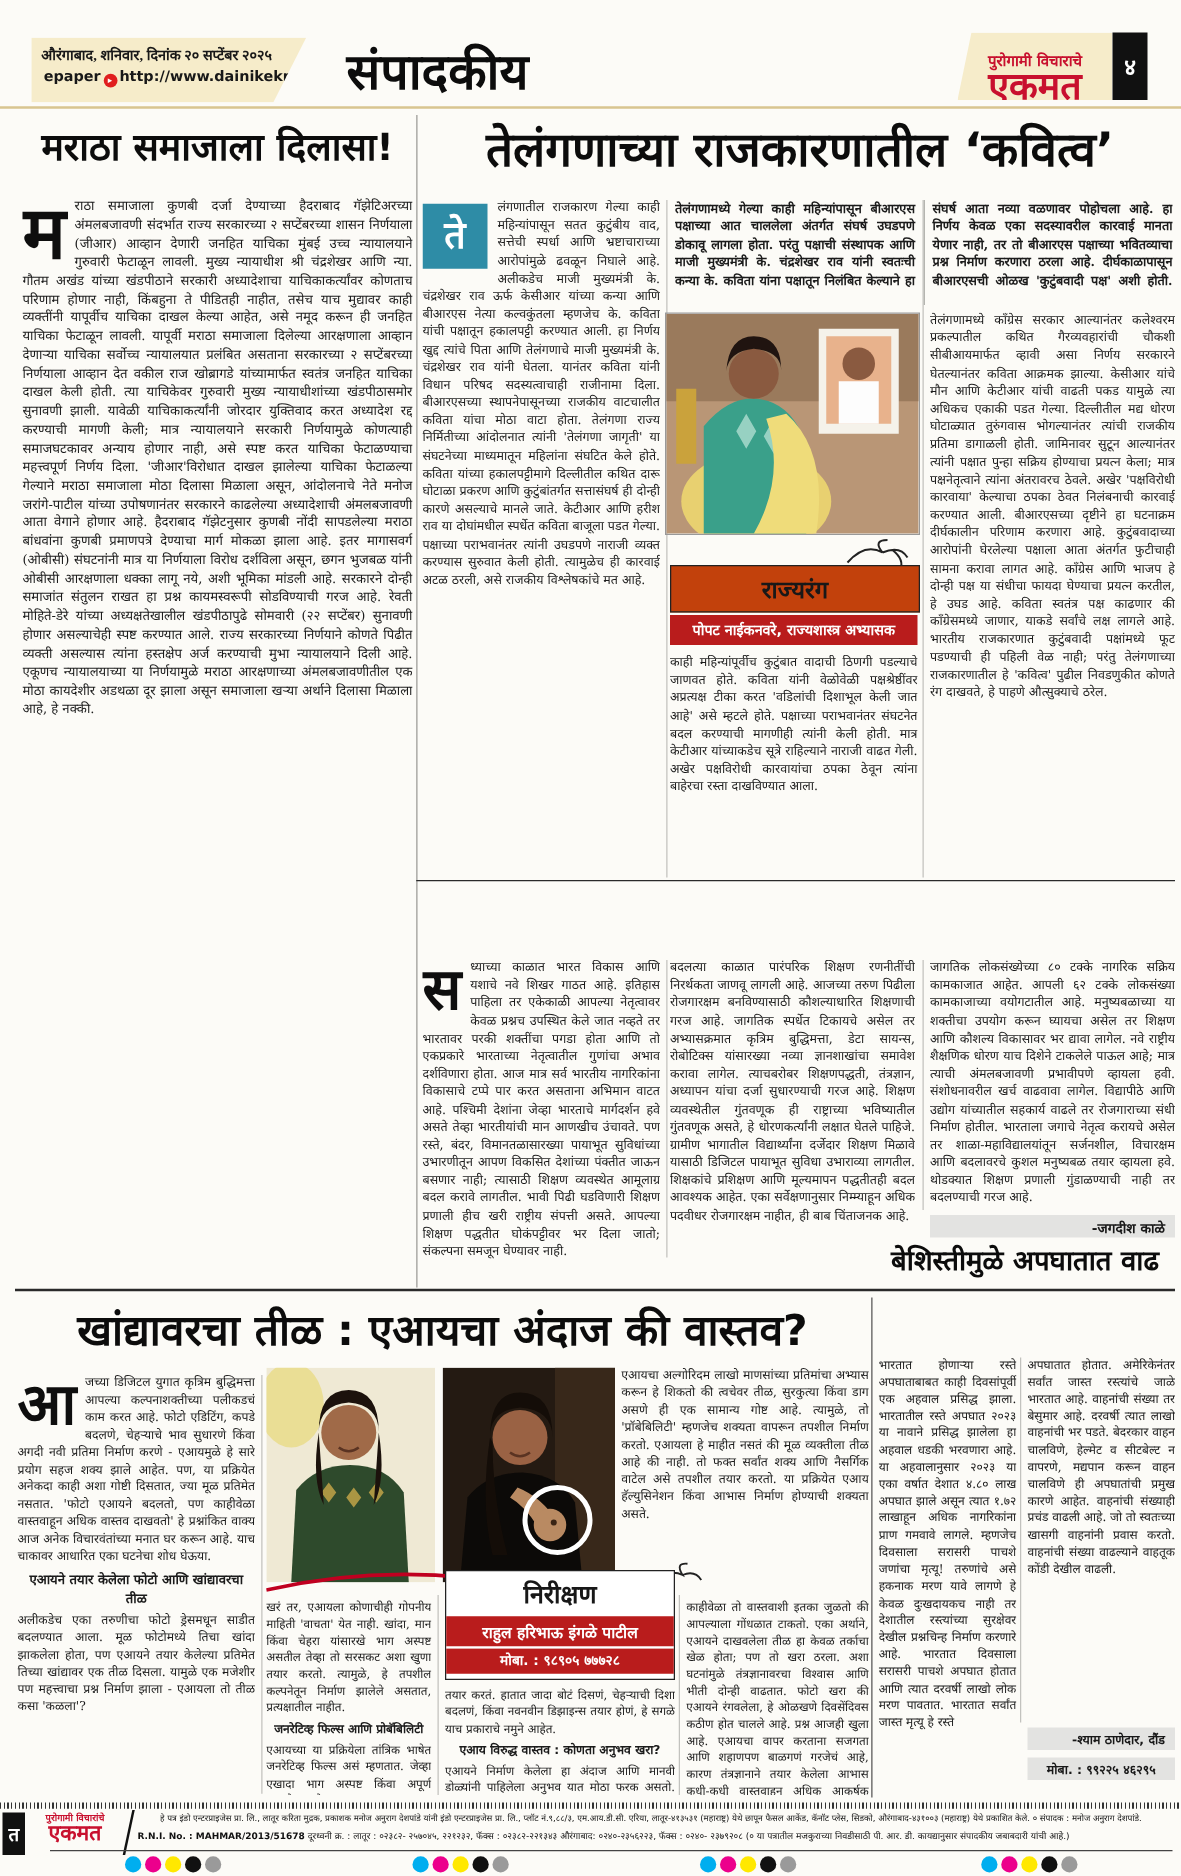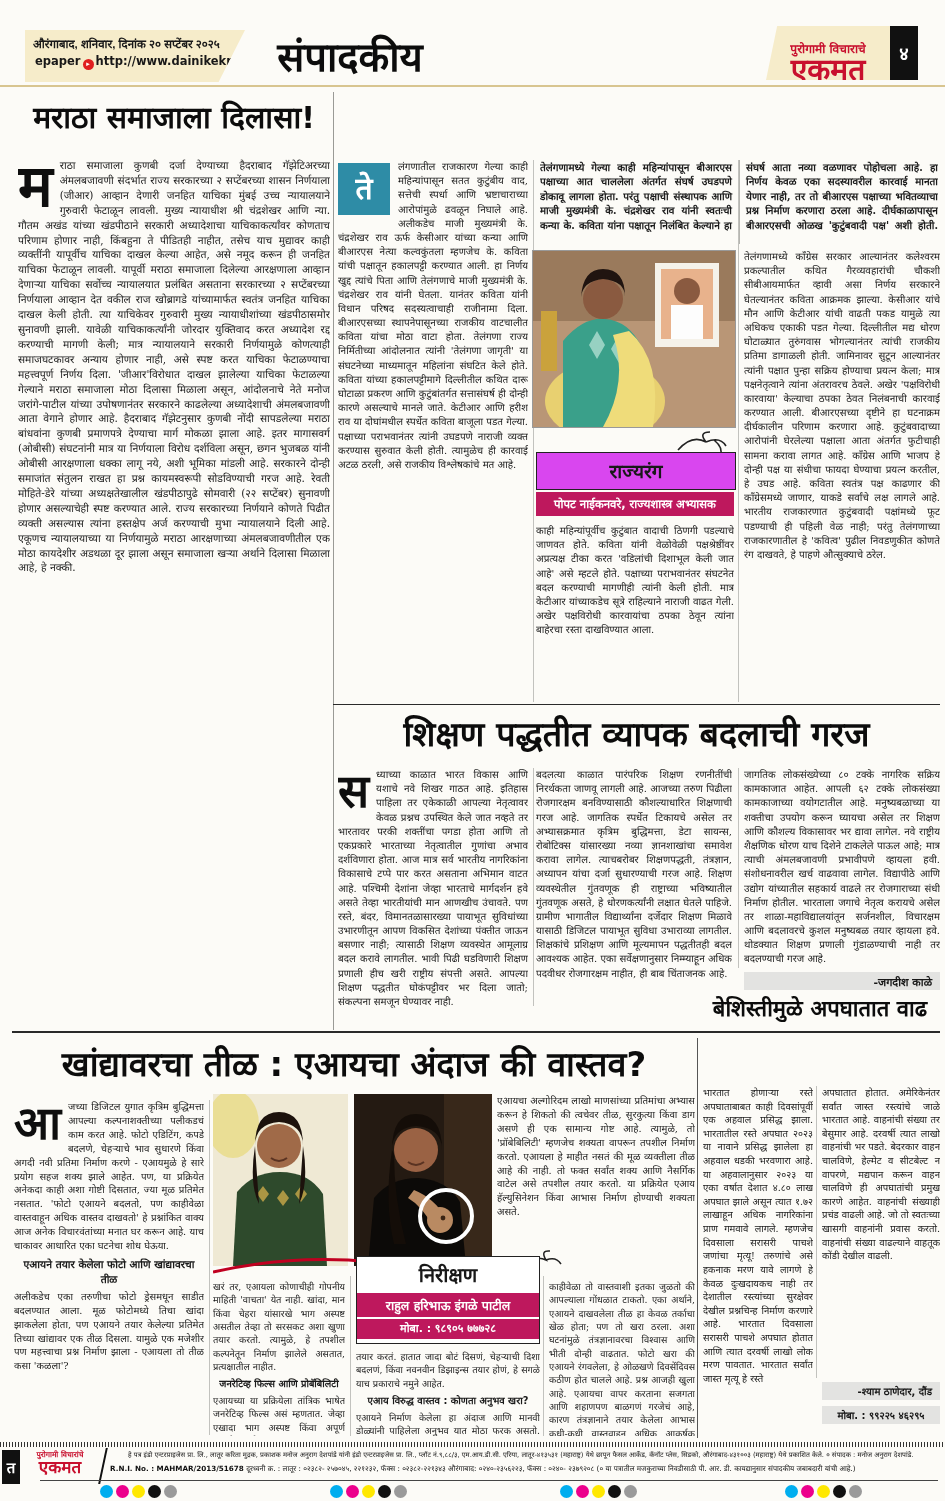--- a/index.html
+++ b/index.html
@@ -13,43 +13,43 @@
   .dc{float:left;font-family:"DejaVu Sans",sans-serif;font-weight:700;font-size:58px;line-height:.82;margin:5px 7px 0 0;color:#0e0e0e;}
   .dc-sm{font-size:46px;}
   .dc-box{float:left;width:52px;height:52px;margin:3px 8px 2px 0;background:#2e8ca6;color:#fff;
           display:flex;align-items:center;justify-content:center;font-family:"DejaVu Sans",sans-serif;
           font-weight:700;font-size:30px;}
   .vline{background:#9a9a96;width:1px;}
   .hline{background:#2a2a2a;height:1px;}
   .ribbon{background:#f6ecca;}
   .sigbar{background:#e3e3e1;font-family:"DejaVu Sans",sans-serif;font-weight:700;font-size:11px;
           text-align:right;padding:2px 8px;box-sizing:border-box;overflow:hidden;white-space:nowrap;}
-  .graybar{background:#be185d;color:#fff;font-family:"DejaVu Sans",sans-serif;font-weight:700;
+  .graybar{background:#b91c1c;color:#fff;font-family:"DejaVu Sans",sans-serif;font-weight:700;
            text-align:center;box-sizing:border-box;overflow:hidden;white-space:nowrap;}
   .labelbox{border:1.5px solid #222;display:flex;align-items:center;justify-content:center;
-            font-family:"DejaVu Sans",sans-serif;font-weight:800;background:#d946ef;}
+            font-family:"DejaVu Sans",sans-serif;font-weight:800;background:#c2410c;}
   .intro{font-weight:700;column-count:2;column-gap:14px;column-rule:1px solid #b5b5b0;}
   .epaper-icon{display:inline-flex;width:11px;height:11px;border-radius:50%;background:#e01f1f;color:#fff;
                font-size:7px;line-height:11px;align-items:center;justify-content:center;vertical-align:-1px;margin:0 2px;}
   .masthead-tagline{color:#c8102e;font-family:"DejaVu Sans",sans-serif;font-weight:700;font-size:12px;line-height:1.1;}
   .masthead-name{color:#c8102e;font-family:"DejaVu Sans",sans-serif;font-weight:900;font-size:30px;line-height:.95;}
   .hatch{background:repeating-linear-gradient(90deg,#333 0 1px,transparent 1px 3px);}
   .regdot{display:inline-block;width:13px;height:13px;border-radius:50%;margin-right:3px;}
   .dotgroup{display:flex;}
   .imprint{font-family:"DejaVu Sans",sans-serif;font-size:6.8px;line-height:1.5;color:#111;overflow:hidden;}
   .footer-logo-sq{background:#111;color:#fff;display:flex;align-items:center;justify-content:center;
                   font-family:"DejaVu Sans",sans-serif;font-weight:900;font-size:15px;}
 </style>
 </head>
 <body>
 
 <div class="page">
 
   <div class="abs ribbon" style="left:25px;top:30px;width:220px;height:52px;clip-path:polygon(0 0,100% 0,88% 100%,0 100%);">
-    <div style="font-family:Liberation Sans, sans-serif;font-weight:700;font-size:11.5px;padding:6px 6px 1px 8px;white-space:nowrap;">औरंगाबाद, शनिवार, दिनांक २० सप्टेंबर २०२५</div>
+    <div style="font-family:Liberation Serif, serif;font-weight:700;font-size:11.5px;padding:6px 6px 1px 8px;white-space:nowrap;">औरंगाबाद, शनिवार, दिनांक २० सप्टेंबर २०२५</div>
     <div style="font-family:'DejaVu Sans',sans-serif;font-weight:700;font-size:11.5px;padding:2px 6px 0 10px;white-space:nowrap;"><span>epaper</span><span class="epaper-icon">▸</span><span>http://www.dainikekmat.com</span></div>
   </div>
   <div class="abs headline" style="left:250px;top:28px;width:200px;font-size:40px;text-align:center;">संपादकीय</div>
   <div class="abs ribbon" style="left:766px;top:26px;width:124px;height:54px;clip-path:polygon(9% 0,100% 0,100% 100%,0 100%);text-align:center;padding-top:17px;box-sizing:border-box;">
     <div class="masthead-tagline">पुरोगामी विचाराचे</div>
     <div class="masthead-name">एकमत</div>
   </div>
   <div class="abs" style="left:890px;top:26px;width:28px;height:54px;background:#111;color:#fff;display:flex;align-items:center;justify-content:center;font-family:'DejaVu Sans',sans-serif;font-size:18px;font-weight:700;">४</div>
   <div class="abs" style="left:0;top:85px;width:945px;height:2px;background:#d8c590;"></div>
 
@@ -64,20 +64,21 @@
   <div class="abs vline" style="left:816px;top:1086px;height:292px;background:#c2c2be;"></div>
   <div class="abs vline" style="left:209px;top:1100px;height:335px;background:#c2c2be;"></div>
   <div class="abs vline" style="left:350px;top:1276px;height:160px;background:#c2c2be;"></div>
   <div class="abs vline" style="left:543px;top:1276px;height:160px;background:#c2c2be;"></div>
 
   <div class="abs headline" style="left:16px;top:96px;width:316px;font-size:30px;text-align:center;">मराठा समाजाला दिलासा!</div>
   <div class="abs col" style="left:18px;top:158px;width:312px;height:868px;font-size:10.5px;">
     <span class="dc">म</span><span>राठा समाजाला कुणबी दर्जा देण्याच्या हैदराबाद गॅझेटिअरच्या अंमलबजावणी संदर्भात राज्य सरकारच्या २ सप्टेंबरच्या शासन निर्णयाला (जीआर) आव्हान देणारी जनहित याचिका मुंबई उच्च न्यायालयाने गुरुवारी फेटाळून लावली. मुख्य न्यायाधीश श्री चंद्रशेखर आणि न्या. गौतम अखंड यांच्या खंडपीठाने सरकारी अध्यादेशाचा याचिकाकर्त्यांवर कोणताच परिणाम होणार नाही, किंबहुना ते पीडितही नाहीत, तसेच याच मुद्यावर काही व्यक्तींनी यापूर्वीच याचिका दाखल केल्या आहेत, असे नमूद करून ही जनहित याचिका फेटाळून लावली. यापूर्वी मराठा समाजाला दिलेल्या आरक्षणाला आव्हान देणाऱ्या याचिका सर्वोच्च न्यायालयात प्रलंबित असताना सरकारच्या २ सप्टेंबरच्या निर्णयाला आव्हान देत वकील राज खोब्रागडे यांच्यामार्फत स्वतंत्र जनहित याचिका दाखल केली होती. त्या याचिकेवर गुरुवारी मुख्य न्यायाधीशांच्या खंडपीठासमोर सुनावणी झाली. यावेळी याचिकाकर्त्यांनी जोरदार युक्तिवाद करत अध्यादेश रद्द करण्याची मागणी केली; मात्र न्यायालयाने सरकारी निर्णयामुळे कोणत्याही समाजघटकावर अन्याय होणार नाही, असे स्पष्ट करत याचिका फेटाळण्याचा महत्त्वपूर्ण निर्णय दिला. 'जीआर'विरोधात दाखल झालेल्या याचिका फेटाळल्या गेल्याने मराठा समाजाला मोठा दिलासा मिळाला असून, आंदोलनाचे नेते मनोज जरांगे-पाटील यांच्या उपोषणानंतर सरकारने काढलेल्या अध्यादेशाची अंमलबजावणी आता वेगाने होणार आहे. हैदराबाद गॅझेटनुसार कुणबी नोंदी सापडलेल्या मराठा बांधवांना कुणबी प्रमाणपत्रे देण्याचा मार्ग मोकळा झाला आहे. इतर मागासवर्ग (ओबीसी) संघटनांनी मात्र या निर्णयाला विरोध दर्शविला असून, छगन भुजबळ यांनी ओबीसी आरक्षणाला धक्का लागू नये, अशी भूमिका मांडली आहे. सरकारने दोन्ही समाजांत संतुलन राखत हा प्रश्न कायमस्वरूपी सोडविण्याची गरज आहे. रेवती मोहिते-डेरे यांच्या अध्यक्षतेखालील खंडपीठापुढे सोमवारी (२२ सप्टेंबर) सुनावणी होणार असल्याचेही स्पष्ट करण्यात आले. राज्य सरकारच्या निर्णयाने कोणते पिढीत व्यक्ती असल्यास त्यांना हस्तक्षेप अर्ज करण्याची मुभा न्यायालयाने दिली आहे. एकूणच न्यायालयाच्या या निर्णयामुळे मराठा आरक्षणाच्या अंमलबजावणीतील एक मोठा कायदेशीर अडथळा दूर झाला असून समाजाला खऱ्या अर्थाने दिलासा मिळाला आहे, हे नक्की.</span>
   </div>
 
+  <div class="abs headline" style="left:340px;top:92px;width:600px;font-size:38px;text-align:center;">तेलंगणाच्या राजकारणातील ‘कवित्व’</div>
   <div class="abs col" style="left:338px;top:160px;width:190px;height:540px;">
     <span class="dc-box">ते</span><span>लंगणातील राजकारण गेल्या काही महिन्यांपासून सतत कुटुंबीय वाद, सत्तेची स्पर्धा आणि भ्रष्टाचाराच्या आरोपांमुळे ढवळून निघाले आहे. अलीकडेच माजी मुख्यमंत्री के. चंद्रशेखर राव ऊर्फ केसीआर यांच्या कन्या आणि बीआरएस नेत्या कल्वकुंतला म्हणजेच के. कविता यांची पक्षातून हकालपट्टी करण्यात आली. हा निर्णय खुद्द त्यांचे पिता आणि तेलंगणाचे माजी मुख्यमंत्री के. चंद्रशेखर राव यांनी घेतला. यानंतर कविता यांनी विधान परिषद सदस्यत्वाचाही राजीनामा दिला. बीआरएसच्या स्थापनेपासूनच्या राजकीय वाटचालीत कविता यांचा मोठा वाटा होता. तेलंगणा राज्य निर्मितीच्या आंदोलनात त्यांनी 'तेलंगणा जागृती' या संघटनेच्या माध्यमातून महिलांना संघटित केले होते. कविता यांच्या हकालपट्टीमागे दिल्लीतील कथित दारू घोटाळा प्रकरण आणि कुटुंबांतर्गत सत्तासंघर्ष ही दोन्ही कारणे असल्याचे मानले जाते. केटीआर आणि हरीश राव या दोघांमधील स्पर्धेत कविता बाजूला पडत गेल्या. पक्षाच्या पराभवानंतर त्यांनी उघडपणे नाराजी व्यक्त करण्यास सुरुवात केली होती. त्यामुळेच ही कारवाई अटळ ठरली, असे राजकीय विश्लेषकांचे मत आहे.</span>
   </div>
   <div class="abs col intro" style="left:540px;top:160px;width:398px;height:84px;font-size:10.2px;">तेलंगणामध्ये गेल्या काही महिन्यांपासून बीआरएस पक्षाच्या आत चाललेला अंतर्गत संघर्ष उघडपणे डोकावू लागला होता. परंतु पक्षाची संस्थापक आणि माजी मुख्यमंत्री के. चंद्रशेखर राव यांनी स्वतःची कन्या के. कविता यांना पक्षातून निलंबित केल्याने हा संघर्ष आता नव्या वळणावर पोहोचला आहे. हा निर्णय केवळ एका सदस्यावरील कारवाई मानता येणार नाही, तर तो बीआरएस पक्षाच्या भवितव्याचा प्रश्न निर्माण करणारा ठरला आहे. दीर्घकाळापासून बीआरएसची ओळख 'कुटुंबवादी पक्ष' अशी होती. मात्र कुटुंबातील एकजूट ढासळल्याने पक्षाचे राजकीय गणित बिघडले आहे.</div>
 
   <div class="abs" style="left:532px;top:250px;width:202px;height:176px;border:1px solid #999;overflow:hidden;">
     <svg width="202" height="176" xmlns="http://www.w3.org/2000/svg">
       <rect width="202" height="176" fill="#b99676"></rect>
       <rect width="202" height="70" fill="#9a7a5c"></rect>
       <rect x="122" y="12" width="64" height="84" fill="#f5f2ea"></rect>
@@ -98,21 +99,20 @@
     <svg width="56" height="30" xmlns="http://www.w3.org/2000/svg">
         <path d="M2 22 Q16 6 30 14 Q22 4 34 4 M30 14 Q44 8 50 18 M38 12 Q48 20 44 28" stroke="#222" stroke-width="1.6" fill="none"></path>
       </svg>
   </div>
   <div class="abs labelbox" style="left:536px;top:452px;width:198px;height:36px;font-size:19px;">राज्यरंग</div>
   <div class="abs graybar" style="left:536px;top:492px;width:198px;height:24px;font-size:11.5px;line-height:24px;">पोपट नाईकनवरे, राज्यशास्त्र अभ्यासक</div>
 
   <div class="abs col" style="left:536px;top:524px;width:198px;height:176px;">काही महिन्यांपूर्वीच कुटुंबात वादाची ठिणगी पडल्याचे जाणवत होते. कविता यांनी वेळोवेळी पक्षश्रेष्ठींवर अप्रत्यक्ष टीका करत 'वडिलांची दिशाभूल केली जात आहे' असे म्हटले होते. पक्षाच्या पराभवानंतर संघटनेत बदल करण्याची मागणीही त्यांनी केली होती. मात्र केटीआर यांच्याकडेच सूत्रे राहिल्याने नाराजी वाढत गेली. अखेर पक्षविरोधी कारवायांचा ठपका ठेवून त्यांना बाहेरचा रस्ता दाखविण्यात आला.</div>
   <div class="abs col" style="left:744px;top:250px;width:196px;height:452px;">तेलंगणामध्ये काँग्रेस सरकार आल्यानंतर कलेश्वरम प्रकल्पातील कथित गैरव्यवहारांची चौकशी सीबीआयमार्फत व्हावी असा निर्णय सरकारने घेतल्यानंतर कविता आक्रमक झाल्या. केसीआर यांचे मौन आणि केटीआर यांची वाढती पकड यामुळे त्या अधिकच एकाकी पडत गेल्या. दिल्लीतील मद्य धोरण घोटाळ्यात तुरुंगवास भोगल्यानंतर त्यांची राजकीय प्रतिमा डागाळली होती. जामिनावर सुटून आल्यानंतर त्यांनी पक्षात पुन्हा सक्रिय होण्याचा प्रयत्न केला; मात्र पक्षनेतृत्वाने त्यांना अंतरावरच ठेवले. अखेर 'पक्षविरोधी कारवाया' केल्याचा ठपका ठेवत निलंबनाची कारवाई करण्यात आली. बीआरएसच्या दृष्टीने हा घटनाक्रम दीर्घकालीन परिणाम करणारा आहे. कुटुंबवादाच्या आरोपांनी घेरलेल्या पक्षाला आता अंतर्गत फुटीचाही सामना करावा लागत आहे. काँग्रेस आणि भाजप हे दोन्ही पक्ष या संधीचा फायदा घेण्याचा प्रयत्न करतील, हे उघड आहे. कविता स्वतंत्र पक्ष काढणार की काँग्रेसमध्ये जाणार, याकडे सर्वांचे लक्ष लागले आहे. भारतीय राजकारणात कुटुंबवादी पक्षांमध्ये फूट पडण्याची ही पहिली वेळ नाही; परंतु तेलंगणाच्या राजकारणातील हे 'कवित्व' पुढील निवडणुकीत कोणते रंग दाखवते, हे पाहणे औत्सुक्याचे ठरेल.</div>
 
-  <div class="abs headline" style="left:333px;top:710px;width:607px;font-size:34px;text-align:center;">शिक्षण पद्धतीत व्यापक बदलाची गरज</div>
   <div class="abs col" style="left:338px;top:768px;width:190px;height:240px;">
     <span class="dc dc-sm">स</span><span>ध्याच्या काळात भारत विकास आणि यशाचे नवे शिखर गाठत आहे. इतिहास पाहिला तर एकेकाळी आपल्या नेतृत्वावर केवळ प्रश्नच उपस्थित केले जात नव्हते तर भारतावर परकी शक्तींचा पगडा होता आणि तो एकप्रकारे भारताच्या नेतृत्वातील गुणांचा अभाव दर्शविणारा होता. आज मात्र सर्व भारतीय नागरिकांना विकासाचे टप्पे पार करत असताना अभिमान वाटत आहे. पश्चिमी देशांना जेव्हा भारताचे मार्गदर्शन हवे असते तेव्हा भारतीयांची मान आणखीच उंचावते. पण रस्ते, बंदर, विमानतळासारख्या पायाभूत सुविधांच्या उभारणीतून आपण विकसित देशांच्या पंक्तीत जाऊन बसणार नाही; त्यासाठी शिक्षण व्यवस्थेत आमूलाग्र बदल करावे लागतील. भावी पिढी घडविणारी शिक्षण प्रणाली हीच खरी राष्ट्रीय संपत्ती असते. आपल्या शिक्षण पद्धतीत घोकंपट्टीवर भर दिला जातो; संकल्पना समजून घेण्यावर नाही.</span>
   </div>
   <div class="abs col" style="left:536px;top:768px;width:196px;height:240px;">बदलत्या काळात पारंपरिक शिक्षण रणनीतींची निरर्थकता जाणवू लागली आहे. आजच्या तरुण पिढीला रोजगारक्षम बनविण्यासाठी कौशल्याधारित शिक्षणाची गरज आहे. जागतिक स्पर्धेत टिकायचे असेल तर अभ्यासक्रमात कृत्रिम बुद्धिमत्ता, डेटा सायन्स, रोबोटिक्स यांसारख्या नव्या ज्ञानशाखांचा समावेश करावा लागेल. त्याचबरोबर शिक्षणपद्धती, तंत्रज्ञान, अध्यापन यांचा दर्जा सुधारण्याची गरज आहे. शिक्षण व्यवस्थेतील गुंतवणूक ही राष्ट्राच्या भविष्यातील गुंतवणूक असते, हे धोरणकर्त्यांनी लक्षात घेतले पाहिजे. ग्रामीण भागातील विद्यार्थ्यांना दर्जेदार शिक्षण मिळावे यासाठी डिजिटल पायाभूत सुविधा उभाराव्या लागतील. शिक्षकांचे प्रशिक्षण आणि मूल्यमापन पद्धतीतही बदल आवश्यक आहेत. एका सर्वेक्षणानुसार निम्म्याहून अधिक पदवीधर रोजगारक्षम नाहीत, ही बाब चिंताजनक आहे.</div>
   <div class="abs col" style="left:744px;top:768px;width:196px;height:196px;">जागतिक लोकसंख्येच्या ८० टक्के नागरिक सक्रिय कामकाजात आहेत. आपली ६२ टक्के लोकसंख्या कामकाजाच्या वयोगटातील आहे. मनुष्यबळाच्या या शक्तीचा उपयोग करून घ्यायचा असेल तर शिक्षण आणि कौशल्य विकासावर भर द्यावा लागेल. नवे राष्ट्रीय शैक्षणिक धोरण याच दिशेने टाकलेले पाऊल आहे; मात्र त्याची अंमलबजावणी प्रभावीपणे व्हायला हवी. संशोधनावरील खर्च वाढवावा लागेल. विद्यापीठे आणि उद्योग यांच्यातील सहकार्य वाढले तर रोजगाराच्या संधी निर्माण होतील. भारताला जगाचे नेतृत्व करायचे असेल तर शाळा-महाविद्यालयांतून सर्जनशील, विचारक्षम आणि बदलावरचे कुशल मनुष्यबळ तयार व्हायला हवे. थोडक्यात शिक्षण प्रणाली गुंडाळण्याची नाही तर बदलण्याची गरज आहे.</div>
   <div class="abs sigbar" style="left:744px;top:972px;width:196px;height:18px;">-जगदीश काळे</div>
 
   <div class="abs headline" style="left:14px;top:1040px;width:680px;font-size:34px;text-align:center;">खांद्यावरचा तीळ : एआयचा अंदाज की वास्तव?</div>
   <div class="abs col" style="left:14px;top:1100px;width:190px;height:336px;font-size:9.8px;">
     <p><span class="dc dc-sm">आ</span><span>जच्या डिजिटल युगात कृत्रिम बुद्धिमत्ता आपल्या कल्पनाशक्तीच्या पलीकडचं काम करत आहे. फोटो एडिटिंग, कपडे बदलणे, चेहऱ्याचे भाव सुधारणे किंवा अगदी नवी प्रतिमा निर्माण करणे - एआयमुळे हे सारे प्रयोग सहज शक्य झाले आहेत. पण, या प्रक्रियेत अनेकदा काही अशा गोष्टी दिसतात, ज्या मूळ प्रतिमेत नसतात. 'फोटो एआयने बदलतो, पण काहीवेळा वास्तवाहून अधिक वास्तव दाखवतो' हे प्रश्नांकित वाक्य आज अनेक विचारवंतांच्या मनात घर करून आहे. याच चाकावर आधारित एका घटनेचा शोध घेऊया.</span></p>

